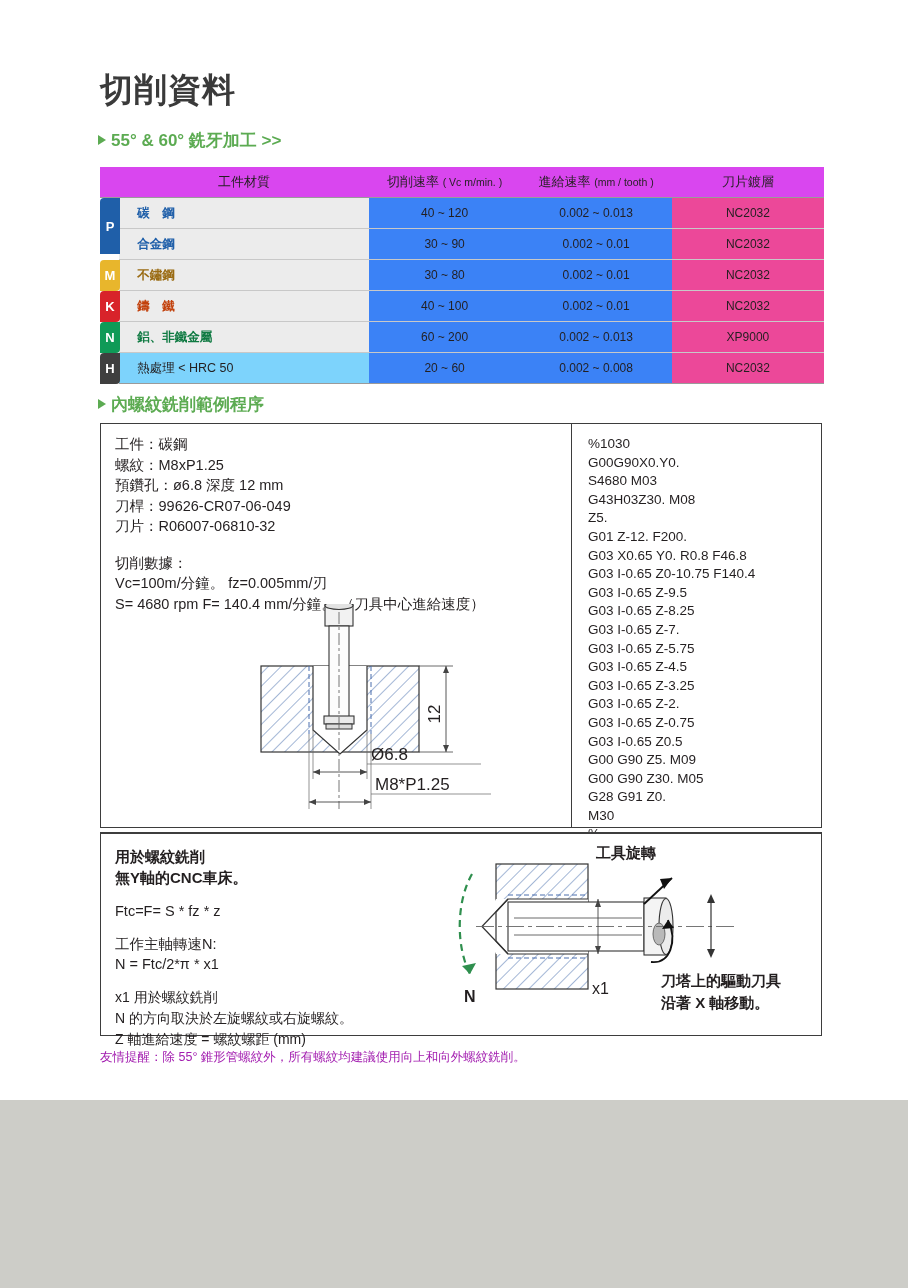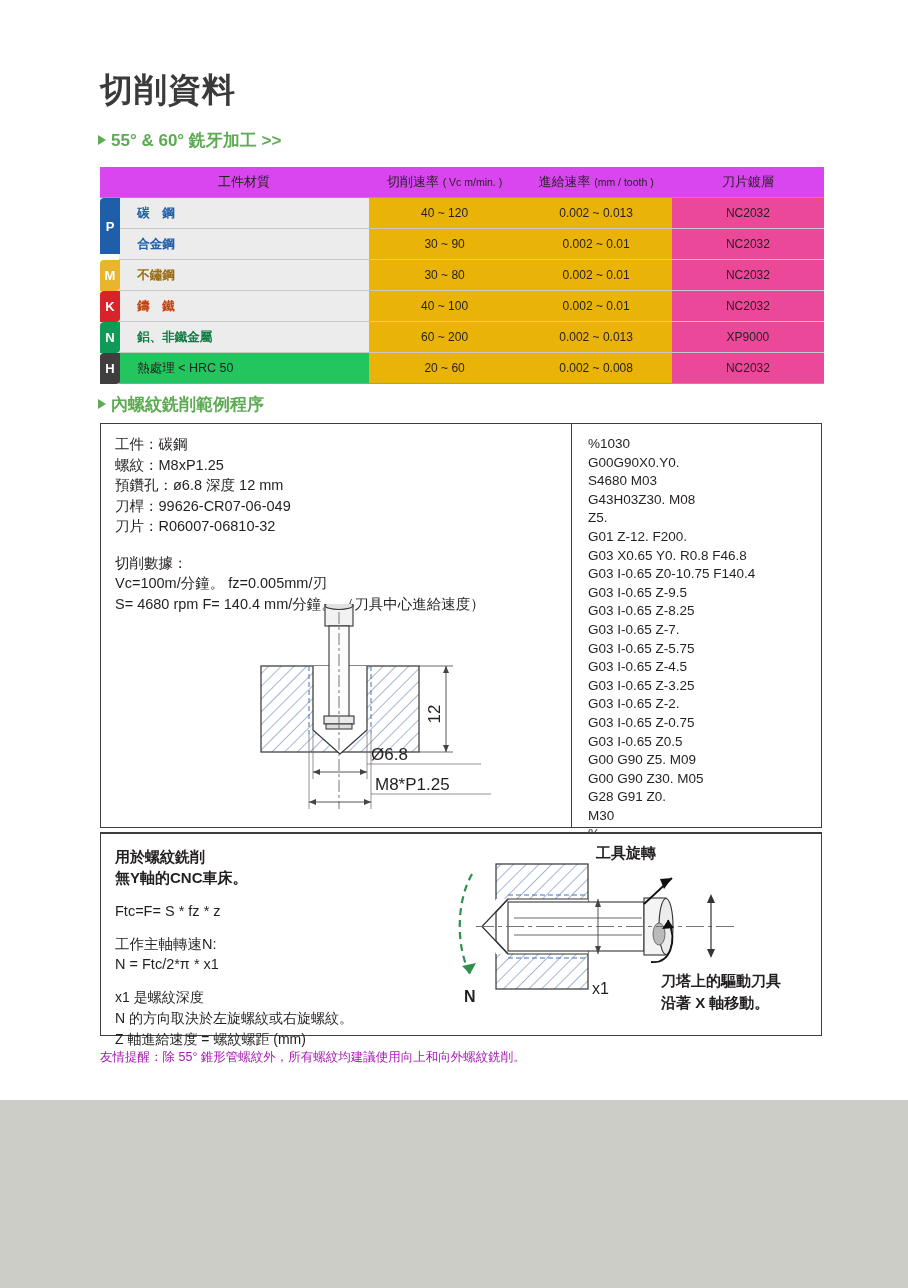--- a/index.html
+++ b/index.html
@@ -41,21 +41,21 @@
   .tbl th{
     background:#d946ef;color:#231f20;font-weight:normal;
     height:28px;border:none;text-align:center;font-size:13px;
     border-bottom:1px solid #9a9a9a;
   }
   .tbl th .sm{font-size:10.5px;}
   .tbl td{height:28px;vertical-align:middle;border-bottom:1px solid #c8c8c8;}
   .tbl tr:last-child td{border-bottom:1px solid #9a9a9a;}
   .c-badge{width:20px;padding:0;position:relative;border-bottom:none !important;}
   .c-mat{width:240px;padding-left:18px;background:#ececec;font-size:12.5px;font-weight:bold;}
-  .c-num{width:155px;text-align:center;font-size:12px;background:#eab308;}
+  .c-num{width:155px;text-align:center;font-size:12px;background:#3b82f6;}
   .c-coat{width:155px;text-align:center;font-size:12px;background:#ec4899;}
   .badge{
     position:absolute;left:0;top:0;width:20px;height:100%;
     color:#fff;font-weight:bold;font-size:13px;
     display:flex;align-items:center;justify-content:center;
   }
   .badge.r-top{border-radius:4px 0 0 0;}
   .badge.r-all{border-radius:4px 0 4px 0;}
   .hdr-spacer{background:#d2d2d2;border-bottom:1px solid #9a9a9a;}
 
@@ -162,21 +162,21 @@
           </td>
           <td class="c-mat" style="color:#0f7a42">鋁、非鐵金屬</td>
           <td class="c-num">60 ~ 200</td>
           <td class="c-num">0.002 ~ 0.013</td>
           <td class="c-coat">XP9000</td>
         </tr>
         <tr>
           <td class="c-badge">
             <div class="badge r-all" style="background:#3f3f3f;">H</div>
           </td>
-          <td class="c-mat" style="color:#231f20;background:#22c55e;font-weight:normal;">熱處理 &lt; HRC 50</td>
+          <td class="c-mat" style="color:#231f20;background:#7dd3fc;font-weight:normal;">熱處理 &lt; HRC 50</td>
           <td class="c-num">20 ~ 60</td>
           <td class="c-num">0.002 ~ 0.008</td>
           <td class="c-coat">NC2032</td>
         </tr>
       </tbody>
     </table>
 
     <div class="sect sect2">
       <span class="tri"></span><span>內螺紋銑削範例程序</span>
     </div>
@@ -268,21 +268,21 @@
 %</div>
     </div>
 
     <div class="fbox">
       <div class="f-left">
         <div class="f-title">用於螺紋銑削</div>
         <div class="f-title">無Y軸的CNC車床。</div>
         <div class="f-eq">Ftc=F= S * fz * z</div>
         <div class="f-eq2">工作主軸轉速N:</div>
         <div style="font-size:14.5px;line-height:20px;">N = Ftc/2*π * x1</div>
-        <div class="f-note">x1 是螺紋深度</div>
+        <div class="f-note">x1 用於螺紋銑削</div>
         <div style="font-size:14px;line-height:21px;">N 的方向取決於左旋螺紋或右旋螺紋。</div>
         <div style="font-size:14px;line-height:21px;">Z 軸進給速度 =  螺紋螺距 (mm)</div>
       </div>
 
       <svg style="position:absolute;left:345px;top:8px;" width="375" height="190" viewBox="0 0 375 190">
         <defs>
           <pattern id="hatch2" width="9" height="9" patternUnits="userSpaceOnUse" patternTransform="rotate(45)">
             <line x1="0" y1="0" x2="0" y2="9" stroke="#4a6fae" stroke-width="1"></line>
           </pattern>
         </defs>

